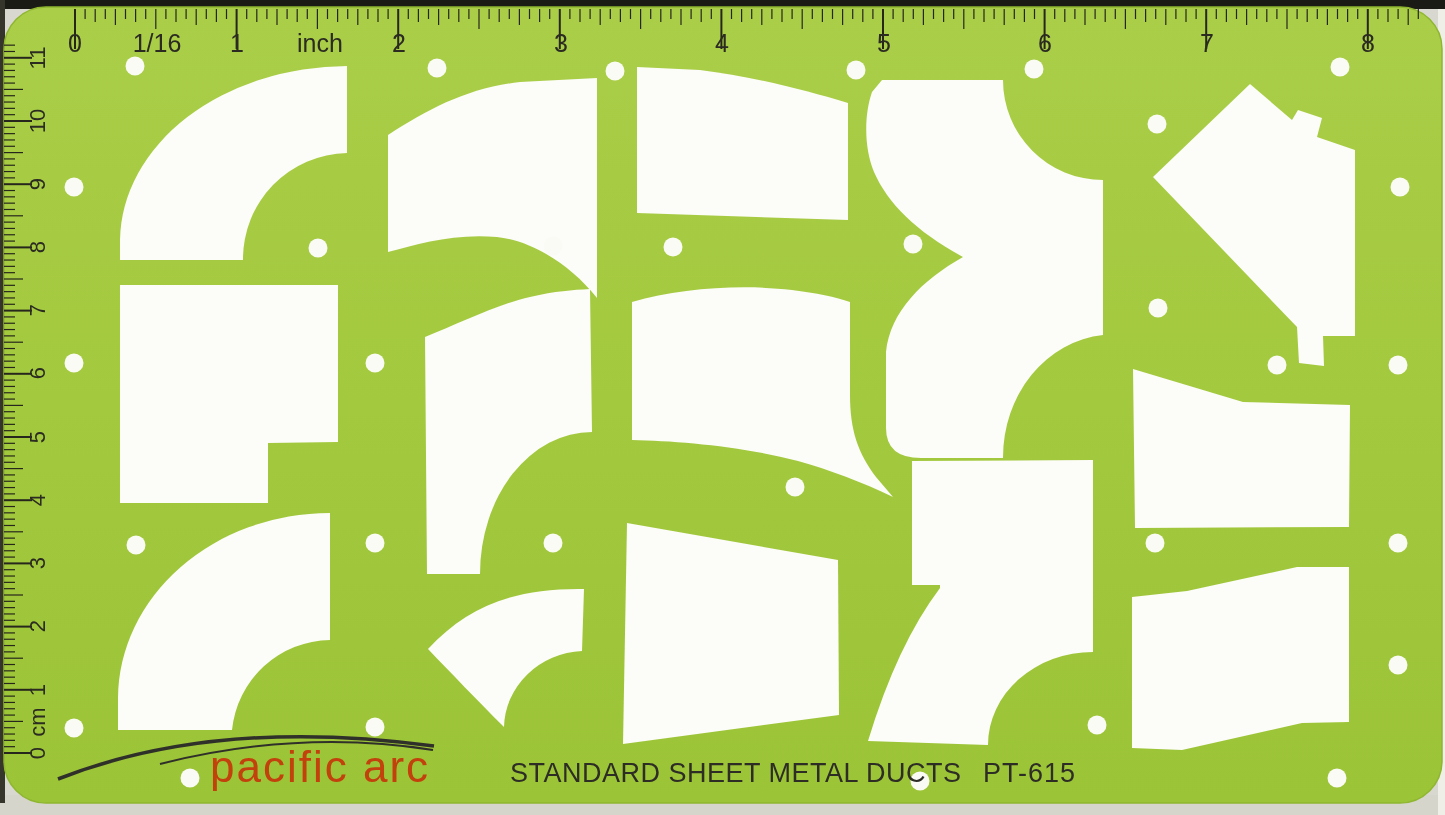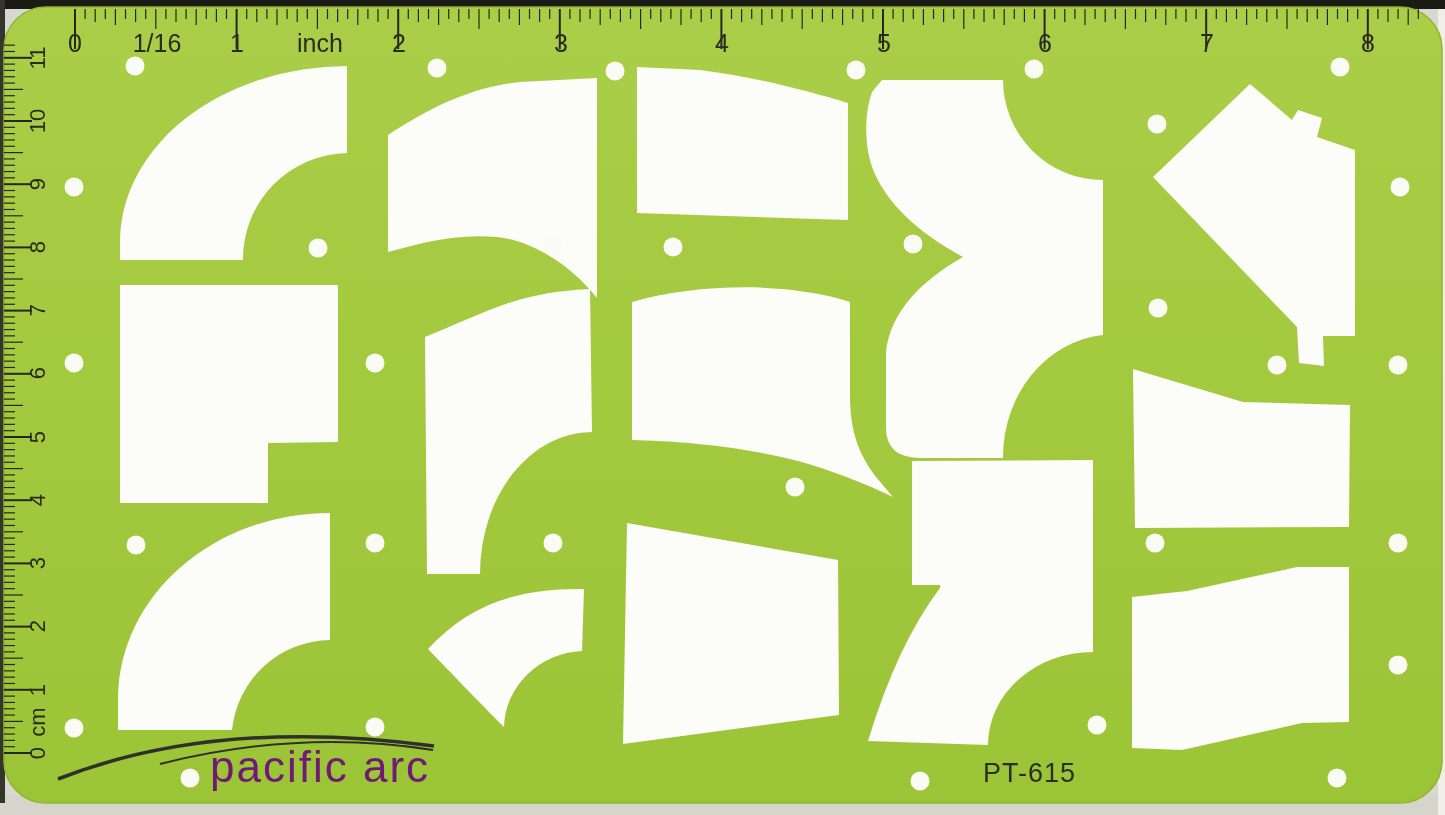--- a/index.html
+++ b/index.html
@@ -1,20 +1,20 @@
 <!DOCTYPE html>
 <html><head>
 <meta charset="utf-8">
 <style>
   html,body{margin:0;padding:0;background:#d8d8d0;}
   .stage{position:relative;width:1445px;height:815px;overflow:hidden;
          font-family:"Liberation Sans", sans-serif;}
   .stage svg{position:absolute;left:0;top:0;}
   .bottom-text{position:absolute;color:#2d2d26;white-space:nowrap;}
-  .brand{left:210px;top:742px;font-size:44px;letter-spacing:2px;color:#701a75;}
+  .brand{left:210px;top:742px;font-size:44px;letter-spacing:2px;color:#c2410c;}
   .title{left:510px;top:758px;font-size:27px;letter-spacing:0.5px;}
   .model{left:983px;top:758px;font-size:27px;letter-spacing:1px;}
 </style>
 </head>
 <body>
 
 <div class="stage">
   <svg width="1445" height="815" viewBox="0 0 1445 815">
     <defs>
       <linearGradient id="green" x1="0" y1="0" x2="0" y2="1">
@@ -363,14 +363,15 @@
         <text x="45" y="58" transform="rotate(-90 45 58)">11</text>
       </g>
 
     <g fill="none" stroke="#30302a">
       <path d="M 58,779 C 170,735 300,728 434,746" stroke-width="3.5"></path>
       <path d="M 160,764 C 255,740 345,736 433,750" stroke-width="2"></path>
     </g>
   </svg>
 
   <div class="bottom-text brand">pacific arc</div>
+  <div class="bottom-text title">STANDARD SHEET METAL DUCTS</div>
   <div class="bottom-text model">PT-615</div>
 </div>
 
 </body></html>

